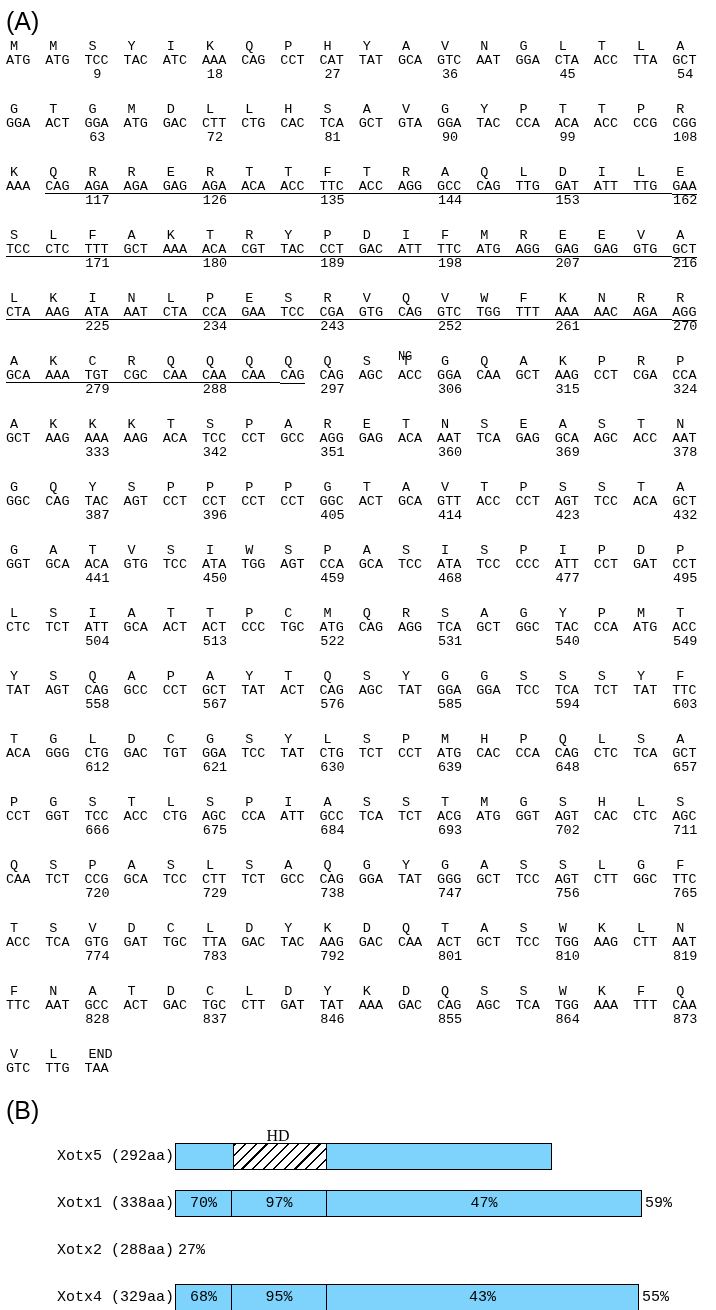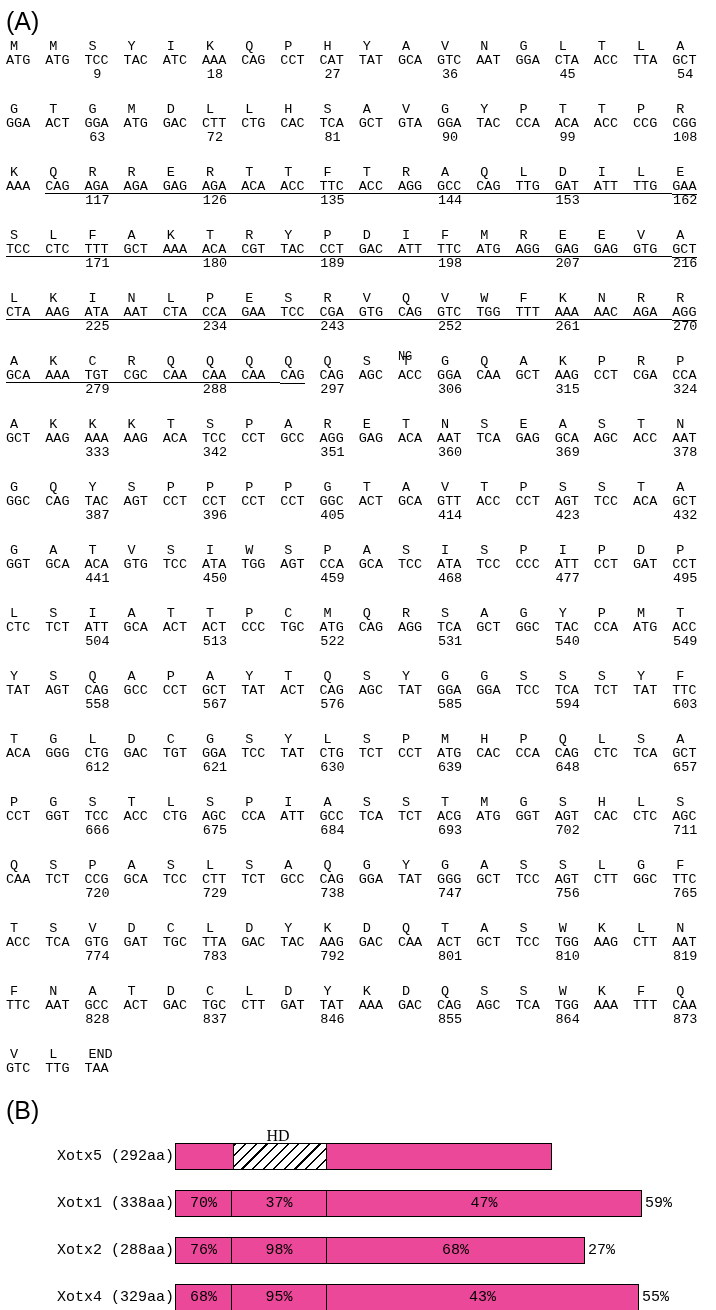--- a/index.html
+++ b/index.html
@@ -18,21 +18,21 @@
   .sup{position:absolute;top:-3px;left:0;font-size:12px;line-height:10px}
   .num .n{display:inline-block;width:26px;text-align:center}
 
   #panel-b{position:relative;margin-top:6px;padding-left:6px}
   #panel-b .panel-label{margin-bottom:0}
   .hd{position:absolute;left:278px;top:30px;transform:translateX(-50%);
       font-family:Liberation Serif, serif;font-size:16px}
   .dom-rows{margin-top:20px}
   .dom-row{display:flex;align-items:center;margin:4px 0 20px 51px;height:27px}
   .dom-label{flex:0 0 118px;width:118px;font-family:"Liberation Mono",monospace;font-size:15px}
-  .bar{display:flex;height:27px;border:1px solid #000;box-sizing:border-box;background:#ec4899;flex:0 0 auto}
+  .bar{display:flex;height:27px;border:1px solid #000;box-sizing:border-box;background:#7dd3fc;flex:0 0 auto}
   .seg{height:100%;box-sizing:border-box;display:flex;align-items:center;justify-content:center;
        font-family:"Liberation Mono",monospace;font-size:15px;flex:0 0 auto}
   .seg + .seg{border-left:1px solid #000}
   .hatched{background:repeating-linear-gradient(135deg,#000 0 1.6px,#fff 1.6px 7.5px)}
   .outside{font-family:"Liberation Mono",monospace;font-size:15px;margin-left:3px}
 </style>
 </head>
 <body>
 
 <div class="page">
@@ -136,32 +136,27 @@
           <div class="bar" style="width: 377px;">
             <div class="seg" style="width: 57px;"></div>
             <div class="seg hatched" style="width: 93px;"></div>
             <div class="seg" style="width: 225px;"></div>
           </div>
         </div>
         <div class="dom-row">
           <span class="dom-label">Xotx1 (338aa)</span>
           <div class="bar" style="width: 467px;">
             <div class="seg" style="width: 55px;">70%</div>
-            <div class="seg" style="width: 95px;">37%</div>
+            <div class="seg" style="width: 95px;">97%</div>
             <div class="seg" style="width: 315px;">47%</div>
           </div>
           <span class="outside">59%</span>
         </div>
         <div class="dom-row">
           <span class="dom-label">Xotx2 (288aa)</span>
-          <div class="bar" style="width: 410px;">
-            <div class="seg" style="width: 55px;">76%</div>
-            <div class="seg" style="width: 95px;">98%</div>
-            <div class="seg" style="width: 258px;">68%</div>
-          </div>
           <span class="outside">27%</span>
         </div>
         <div class="dom-row">
           <span class="dom-label">Xotx4 (329aa)</span>
           <div class="bar" style="width: 464px;">
             <div class="seg" style="width: 55px;">68%</div>
             <div class="seg" style="width: 95px;">95%</div>
             <div class="seg" style="width: 312px;">43%</div>
           </div>
           <span class="outside">55%</span>

